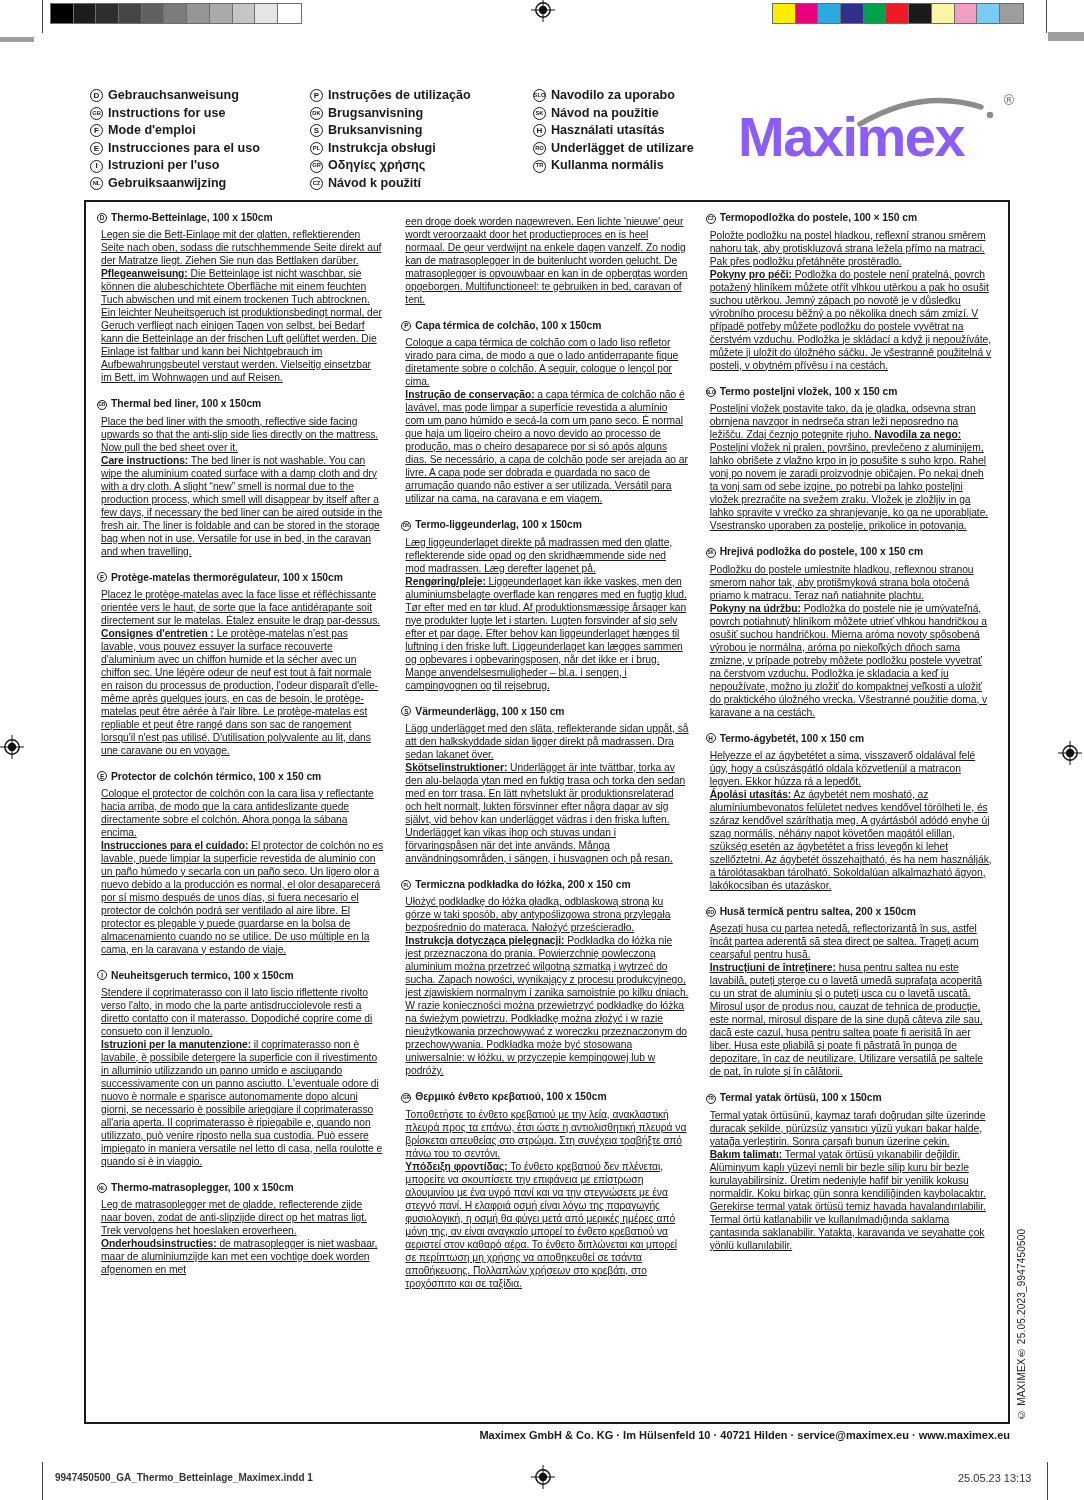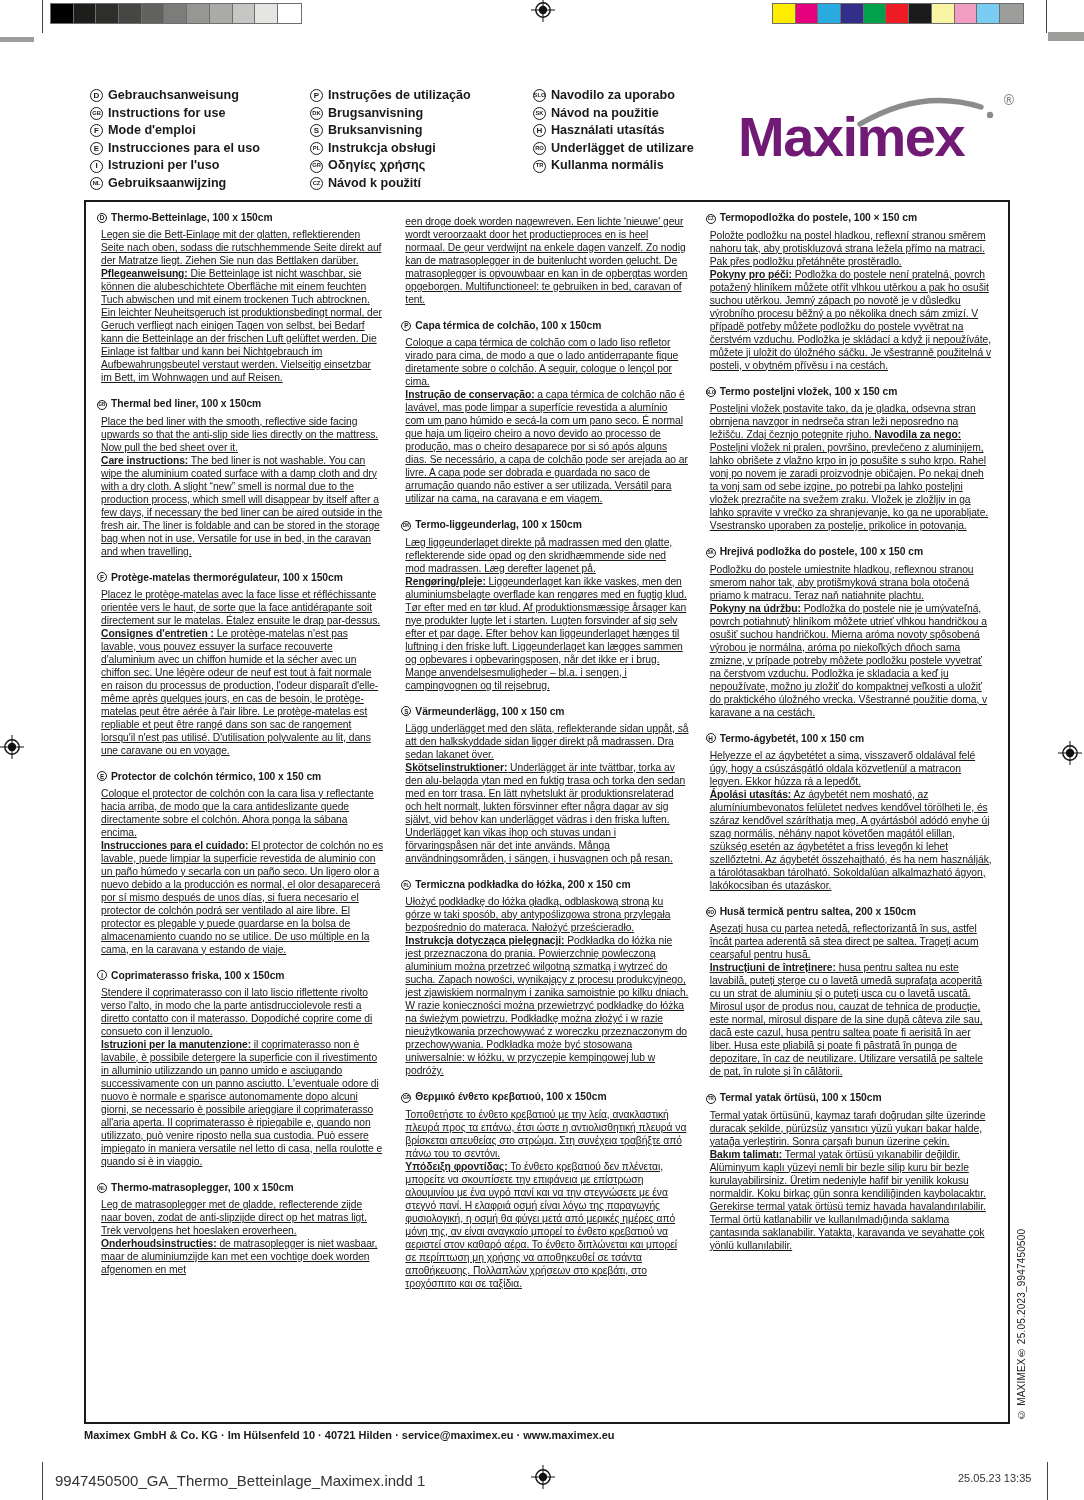--- a/index.html
+++ b/index.html
@@ -22,21 +22,21 @@
   .langcol{position:absolute;top:87px;font-size:12.6px;line-height:17.6px;font-weight:bold;}
   .lang-row{display:flex;align-items:center;white-space:nowrap;}
   .code-chip{display:inline-flex;align-items:center;justify-content:center;
              border:1px solid #1a1a1a;border-radius:50%;box-sizing:border-box;
              font-weight:bold;flex:none;}
   .langcol .code-chip{width:13px;height:13px;font-size:5.8px;margin-right:5px;}
   .langcol .code-chip.one{font-size:8px;}
 
   .logo{position:absolute;left:738px;top:96px;width:276px;height:78px;}
   .logo-text{position:absolute;left:0;top:8px;font-size:56px;font-weight:bold;
-             letter-spacing:-1.5px;color:#701a75;}
+             letter-spacing:-1.5px;color:#8b5cf6;}
   .logo-swoosh{position:absolute;left:117px;top:-6px;}
   .logo-r{position:absolute;right:0;top:-4px;font-size:14px;color:#8c8c8c;font-weight:bold;}
 
   
   .content-box{position:absolute;left:84px;top:200px;width:926px;height:1224px;
                border:2px solid #1a1a1a;box-sizing:border-box;
                padding:9px 11px;display:flex;gap:13px;}
   .col{width:293px;font-size:10.3px;line-height:13px;letter-spacing:-0.05px;overflow:hidden;}
   .sec{margin-top:13px;}
   .sec:first-child{margin-top:0;}
@@ -44,23 +44,23 @@
   .sec-title .code-chip{width:10px;height:10px;font-size:4.6px;margin-right:4px;
                         position:relative;top:-1px;}
   .sec-title .code-chip.one{font-size:6.4px;}
   .sec-body{margin:4px;text-decoration:underline;}
   .sec-body b{font-weight:bold;}
 
   
   .side-note{position:absolute;left:1016px;top:1210px;height:210px;
              writing-mode:vertical-rl;transform:rotate(180deg);
              font-size:10px;letter-spacing:0.2px;color:#222;white-space:nowrap;}
-  .footer{position:absolute;left:84px;width:926px;top:1429px;text-align:left;
+  .footer{position:absolute;left:84px;width:926px;top:1429px;text-align:right;
           font-weight:bold;font-size:11px;}
-  .print-filename{position:absolute;left:55px;top:1472px;font-size:15px;color:#333;}
+  .print-filename{position:absolute;left:55px;top:1472px;font-size:10px;color:#333;font-weight:bold;}
   .print-datetime{position:absolute;left:958px;top:1472px;font-size:11px;color:#333;}
 </style>
 </head>
 <body>
 
 <div class="page">
 
   <div class="calbar" id="graybar">
       <div class="sw" style="background: rgb(0, 0, 0);"></div>
       <div class="sw" style="background: rgb(29, 29, 27);"></div>
@@ -215,21 +215,21 @@
         </div>
         <div class="sec">
           <div class="sec-title"><span class="code-chip one">F</span><span>Protège-matelas thermorégulateur, 100 x 150cm</span></div>
           <div class="sec-body"><span>Placez le protège-matelas avec la face lisse et réfléchissante orientée vers le haut, de sorte que la face antidérapante soit directement sur le matelas. Étalez ensuite le drap par-dessus.</span><br><b>Consignes d'entretien :</b><span> Le protège-matelas n'est pas lavable, vous pouvez essuyer la surface recouverte d'aluminium avec un chiffon humide et la sécher avec un chiffon sec. Une légère odeur de neuf est tout à fait normale en raison du processus de production, l'odeur disparaît d'elle-même après quelques jours, en cas de besoin, le protège-matelas peut être aérée à l'air libre. Le protège-matelas est repliable et peut être rangé dans son sac de rangement lorsqu'il n'est pas utilisé. D'utilisation polyvalente au lit, dans une caravane ou en voyage.</span></div>
         </div>
         <div class="sec">
           <div class="sec-title"><span class="code-chip one">E</span><span>Protector de colchón térmico, 100 x 150 cm</span></div>
           <div class="sec-body"><span>Coloque el protector de colchón con la cara lisa y reflectante hacia arriba, de modo que la cara antideslizante quede directamente sobre el colchón. Ahora ponga la sábana encima.</span><br><b>Instrucciones para el cuidado:</b><span> El protector de colchón no es lavable, puede limpiar la superficie revestida de aluminio con un paño húmedo y secarla con un paño seco. Un ligero olor a nuevo debido a la producción es normal, el olor desaparecerá por sí mismo después de unos días, si fuera necesario el protector de colchón podrá ser ventilado al aire libre. El protector es plegable y puede guardarse en la bolsa de almacenamiento cuando no se utilice. De uso múltiple en la cama, en la caravana y estando de viaje.</span></div>
         </div>
         <div class="sec">
-          <div class="sec-title"><span class="code-chip one">I</span><span>Coprimaterasso friska, 100 x 150cm</span></div>
+          <div class="sec-title"><span class="code-chip one">I</span><span>Neuheitsgeruch termico, 100 x 150cm</span></div>
           <div class="sec-body"><span>Stendere il coprimaterasso con il lato liscio riflettente rivolto verso l'alto, in modo che la parte antisdrucciolevole resti a diretto contatto con il materasso. Dopodiché coprire come di consueto con il lenzuolo.</span><br><b>Istruzioni per la manutenzione:</b><span> il coprimaterasso non è lavabile, è possibile detergere la superficie con il rivestimento in alluminio utilizzando un panno umido e asciugando successivamente con un panno asciutto. L'eventuale odore di nuovo è normale e sparisce autonomamente dopo alcuni giorni, se necessario è possibile arieggiare il coprimaterasso all'aria aperta. Il coprimaterasso è ripiegabile e, quando non utilizzato, può venire riposto nella sua custodia.  Può essere impiegato in maniera versatile nel letto di casa, nella roulotte e quando si è in viaggio.</span></div>
         </div>
         <div class="sec">
           <div class="sec-title"><span class="code-chip">NL</span><span>Thermo-matrasoplegger, 100 x 150cm</span></div>
           <div class="sec-body"><span>Leg de matrasoplegger met de gladde, reflecterende zijde naar boven, zodat de anti-slipzijde direct op het matras ligt. Trek vervolgens het hoeslaken eroverheen.</span><br><b>Onderhoudsinstructies:</b><span> de matrasoplegger is niet wasbaar, maar de aluminiumzijde kan met een vochtige doek worden afgenomen en met</span></div>
         </div>
       </div>
     <div class="col" id="col1">
         <div class="sec">
           <div class="sec-body"><span>een droge doek worden nagewreven. Een lichte 'nieuwe' geur wordt veroorzaakt door het productieproces en is heel normaal. De geur verdwijnt na enkele dagen vanzelf. Zo nodig kan de matrasoplegger in de buitenlucht worden gelucht. De matrasoplegger is opvouwbaar en kan in de opbergtas worden opgeborgen. Multifunctioneel: te gebruiken in bed, caravan of tent.</span></div>
@@ -279,14 +279,14 @@
         <div class="sec">
           <div class="sec-title"><span class="code-chip">TR</span><span>Termal yatak örtüsü, 100 x 150cm</span></div>
           <div class="sec-body"><span>Termal yatak örtüsünü, kaymaz tarafı doğrudan şilte üzerinde duracak şekilde, pürüzsüz yansıtıcı yüzü yukarı bakar halde, yatağa yerleştirin. Sonra çarşafı bunun üzerine çekin.</span><br><b>Bakım talimatı:</b><span> Termal yatak örtüsü yıkanabilir değildir. Alüminyum kaplı yüzeyi nemli bir bezle silip kuru bir bezle kurulayabilirsiniz. Üretim nedeniyle hafif bir yenilik kokusu normaldir. Koku birkaç gün sonra kendiliğinden kaybolacaktır. Gerekirse termal yatak örtüsü temiz havada havalandırılabilir. Termal örtü katlanabilir ve kullanılmadığında saklama çantasında saklanabilir. Yatakta, karavanda ve seyahatte çok yönlü kullanılabilir.</span></div>
         </div>
       </div>
   </div>
 
   <div class="side-note">© MAXIMEX®  25.05.2023_9947450500</div>
   <div class="footer">Maximex GmbH &amp; Co. KG · Im Hülsenfeld 10 · 40721 Hilden · service@maximex.eu · www.maximex.eu</div>
   <div class="print-filename">9947450500_GA_Thermo_Betteinlage_Maximex.indd   1</div>
-  <div class="print-datetime">25.05.23   13:35</div>
+  <div class="print-datetime">25.05.23   13:13</div>
 </div>
 
 </body></html>

